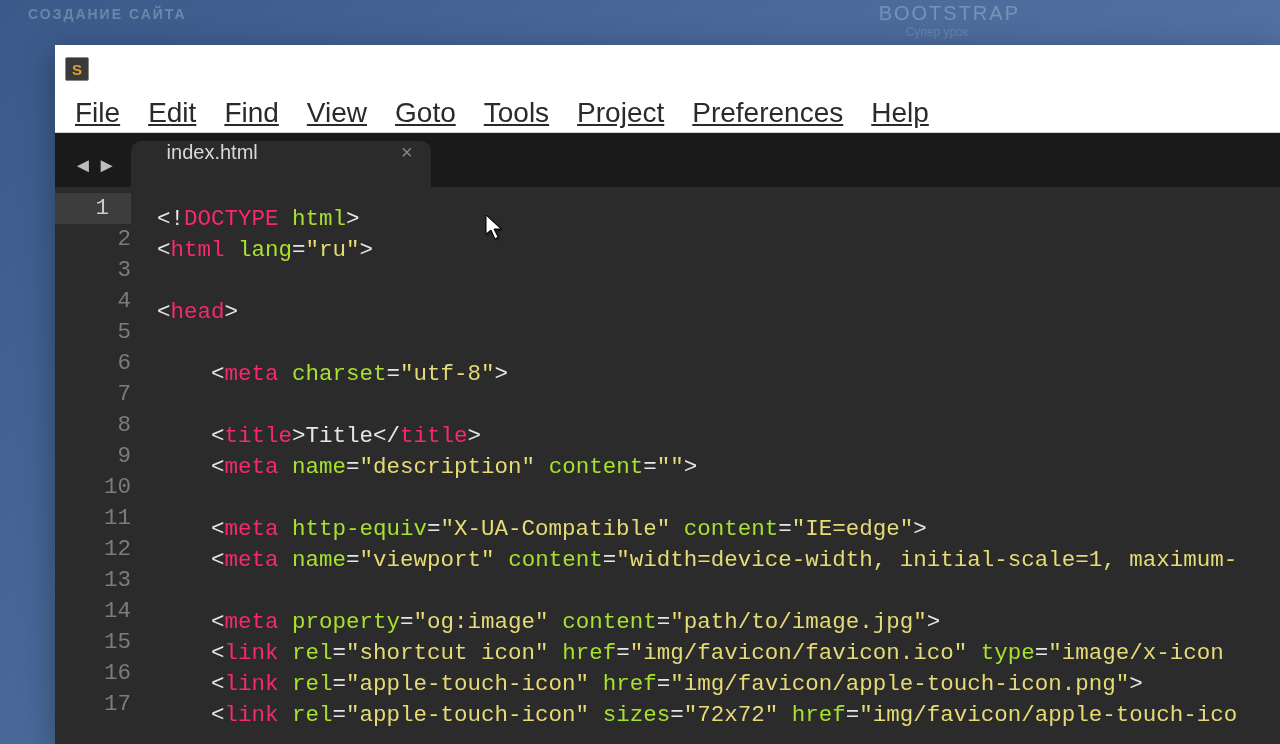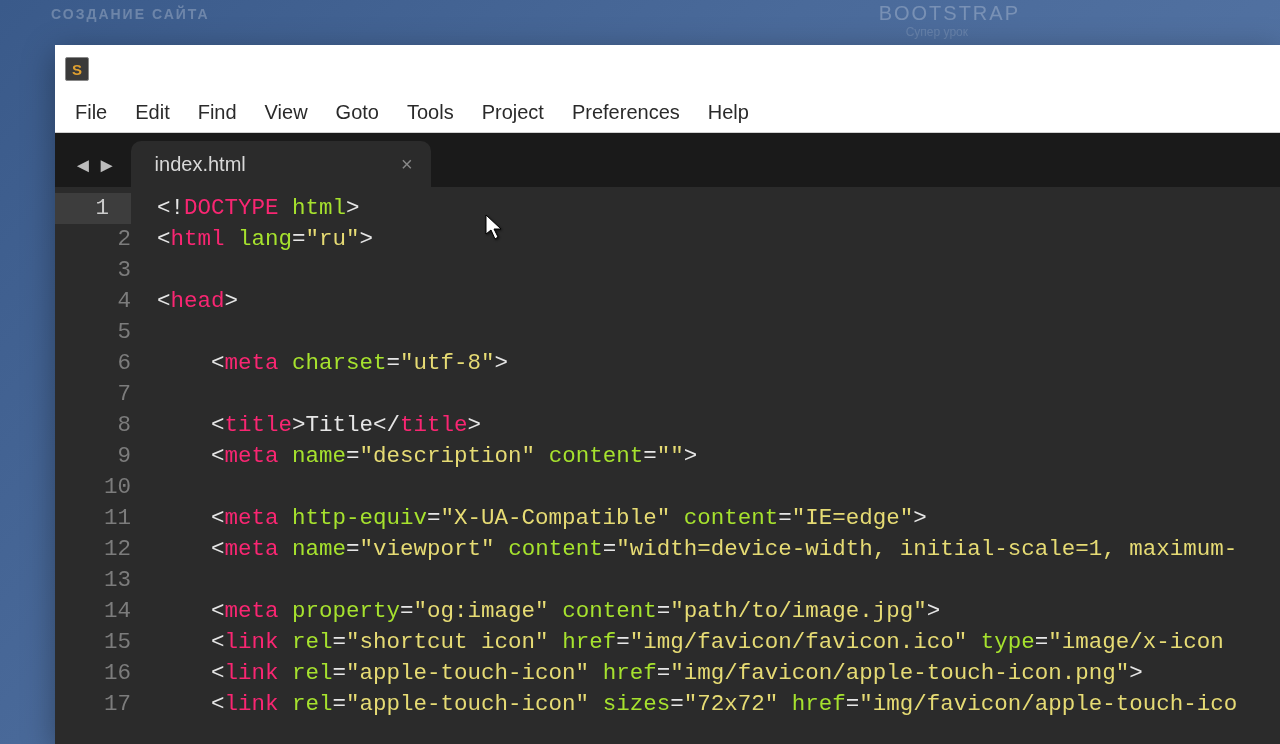--- a/index.html
+++ b/index.html
@@ -1,21 +1,21 @@
 <!DOCTYPE html>
 <html><head>
 <meta charset="utf-8">
 <style>
   * { margin: 0; padding: 0; box-sizing: border-box; }
   html, body { width: 1280px; height: 744px; overflow: hidden; font-family: "Segoe UI", Arial, sans-serif; }
   body {
     background: linear-gradient(135deg,#3a5a8a 0%,#4a6a9a 40%,#5a7aaa 100%);
     position: relative;
   }
-  .bg-text-left { position:absolute; top:6px; left:51px; color:rgba(255,255,255,.25); font-size:14px; letter-spacing:2px; font-weight:600; }
+  .bg-text-left { position:absolute; top:6px; left:28px; color:rgba(255,255,255,.25); font-size:14px; letter-spacing:2px; font-weight:600; }
   .bg-text-right { position:absolute; top:2px; right:260px; color:rgba(255,255,255,.25); font-size:20px; letter-spacing:2px; font-weight:400; }
   .bg-text-right2 { position:absolute; top:25px; right:312px; color:rgba(255,255,255,.15); font-size:12px; }
 
   .window {
     position: absolute;
     top: 45px; left: 55px;
     right: 0; bottom: 0;
     background: #fff;
     box-shadow: 0 8px 30px rgba(0,0,0,.35);
     display: flex; flex-direction: column;
@@ -36,23 +36,24 @@
     display:flex;align-items:center;justify-content:center;
     margin-right: 10px;
     color:#e0a030;font-weight:bold;font-size:15px;
   }
   .menubar {
     height: 40px;
     background: #fff;
     display: flex; align-items: center;
     padding: 0 6px;
     gap: 0;
-    font-size: 20px;
+    font-size: 28px;
     color: #2a2a2a;
     border-bottom: 1px solid #d0d0d0;
+    text-decoration: underline;
   }
   .menubar span { padding: 4px 14px; }
 
   .editor-region {
     flex: 1;
     background: #2b2b2b;
     display: flex; flex-direction: column;
     overflow: hidden;
   }
   .tabbar {
@@ -65,22 +66,22 @@
   .tabnav-arrows {
     display:flex; align-items:center; gap:4px;
     color:#bdbdbd; font-size:20px;
     padding: 0 14px 10px 8px;
   }
   .tab {
     background: #2b2b2b;
     height: 46px;
     min-width: 300px;
     border-radius: 10px 10px 0 0;
-    display: flex; align-items: center;
-    padding: 0 24px;
+    display: flex; 
+    padding: 0 36px;
     color: #d8d8d8;
     font-size: 20px;
     position: relative;
   }
   .tab .close { position:absolute; right:18px; color:#888; font-size:20px; font-weight:300; }
 
   .code-area {
     flex:1;
     display:flex;
     font-family: Consolas, "Courier New", monospace;
@@ -96,21 +97,21 @@
     text-align: right;
     padding-right: 22px;
     padding-top: 6px;
   }
   .gutter .ln { height:31px; }
   .gutter .ln.active { background:#3d3d3d; color:#cccccc; margin-left:-20px; padding-right:22px;}
   .code {
     flex:1;
     background:#2b2b2b;
     color:#e6e6e6;
-    padding-top:6px;
+    padding-top:17px;
     white-space: pre;
     overflow:hidden;
   }
   .code .row { height:31px; display:block; padding-left:4px;}
   .p   { color:#e6e6e6; }       
   .kw  { color:#f92672; }       
   .tag { color:#f92672; }
   .attr{ color:#a6e22e; }       
   .str { color:#e6db74; }       
   .txt { color:#e6e6e6; }

